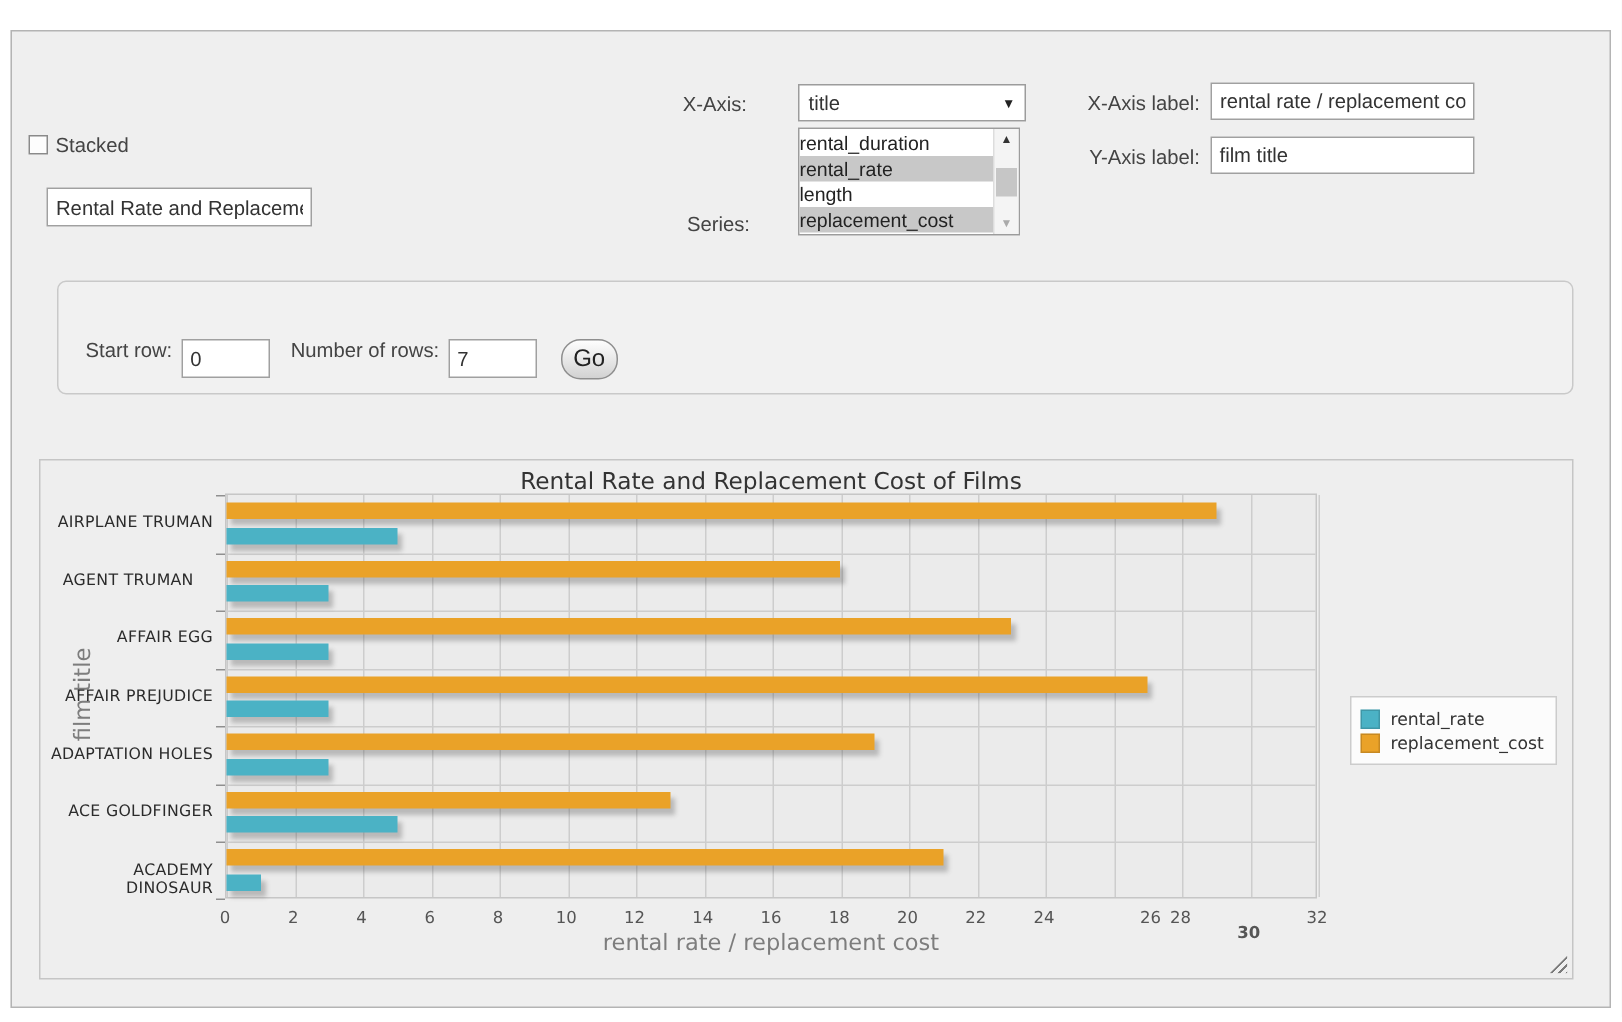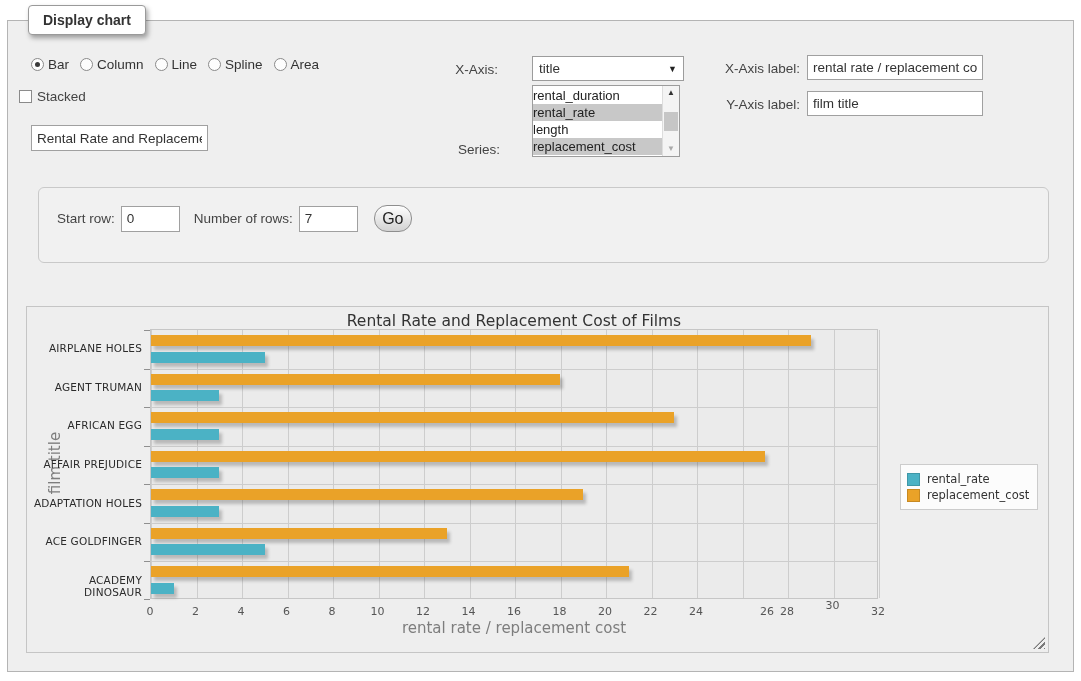--- a/index.html
+++ b/index.html
@@ -57,21 +57,21 @@
   .sb-thumb { position:absolute; left:1px; right:1px; top:12px; height:19px; background:#c6c6c6; }
 
   .xlabel-caption { left:617px; top:40px; width:175px; text-align:right; }
   .xlabel-input   { left:799px; top:34px; width:176px; height:25px; }
   .ylabel-caption { left:617px; top:76px; width:175px; text-align:right; }
   .ylabel-input   { left:799px; top:70px; width:176px; height:25px; }
 
   
   .rows-box { position:absolute; left:30px; top:166px; width:1011px; height:76px;
         border:1px solid #c9c9c9; border-radius:6px; background:#f1f1f1; }
-  .rows-inner { position:absolute; left:18px; top:17px; display:flex; align-items:center; }
+  .rows-inner { position:absolute; left:18px; top:38px; display:flex; }
   .rows-inner .lbl { margin-right:6px; }
   .small-input { width:59px; height:26px; margin-right:14px; }
   .go-btn { margin-left:2px; width:38px; height:27px; border-radius:13px;
         border:1px solid #8e8e8e; background:linear-gradient(#fefefe,#d2d2d2);
         font-size:16px; color:#222; font-family:"Liberation Sans",sans-serif; }
 
   
   .chart-box { position:absolute; left:18px; top:285px; width:1023px; height:347px;
         background:#eee; border:1px solid #c5c5c5;
         font-family:"DejaVu Sans", sans-serif; }
@@ -96,44 +96,21 @@
   .legend-swatch { width:13px; height:13px; margin-right:7px; border:1px solid rgba(0,0,0,0.15); }
   .legend-label { font-size:11.5px; color:#333; white-space:nowrap; }
   .grip { position:absolute; right:3px; bottom:3px; width:12px; height:12px;
         background:repeating-linear-gradient(135deg, #7a7a7a 0 1.5px, transparent 1.5px 4px);
         clip-path:polygon(100% 0, 100% 100%, 0 100%); }
 </style>
 </head>
 <body>
 
 <div class="panel">
-  <div class="panel-legend">Display chart</div>
-
-  <div class="abs radio-group" id="chart-type-radios">
-      <span class="radio-row">
-        <span class="radio checked"></span>
-        <span class="txt">Bar</span>
-      </span>
-      <span class="radio-row">
-        <span class="radio"></span>
-        <span class="txt">Column</span>
-      </span>
-      <span class="radio-row">
-        <span class="radio"></span>
-        <span class="txt">Line</span>
-      </span>
-      <span class="radio-row">
-        <span class="radio"></span>
-        <span class="txt">Spline</span>
-      </span>
-      <span class="radio-row">
-        <span class="radio"></span>
-        <span class="txt">Area</span>
-      </span>
-    </div>
+
 
   <div class="abs stacked-row">
     <span class="cb"></span>
     <span class="lbl">Stacked</span>
   </div>
 
   <input class="abs text title-input" type="text" value="Rental Rate and Replacement Cost of Films" style="">
 
   <div class="abs lbl xaxis-caption">X-Axis:</div>
   <div class="abs select">
@@ -229,38 +206,38 @@
         <div class="legend-row">
           <span class="legend-swatch" style="background: rgb(75, 178, 197);"></span>
           <span class="legend-label">rental_rate</span>
         </div>
         <div class="legend-row">
           <span class="legend-swatch" style="background: rgb(234, 162, 40);"></span>
           <span class="legend-label">replacement_cost</span>
         </div>
       </div>
     <div class="grip"></div>
-  <div class="cat-label" style="top: 35.2857px;">AIRPLANE HOLES</div>
-      <div class="cat-label" style="top: 73.8571px;">AGENT TRUMAN</div>
-      <div class="cat-label" style="top: 112.429px;">AFRICAN EGG</div>
+  <div class="cat-label" style="top: 35.2857px;">AIRPLANE TRUMAN</div>
+      <div class="cat-label" style="top: 73.8571px; text-align: center;">AGENT TRUMAN</div>
+      <div class="cat-label" style="top: 112.429px;">AFFAIR EGG</div>
       <div class="cat-label" style="top: 151px;">AFFAIR PREJUDICE</div>
       <div class="cat-label" style="top: 189.571px;">ADAPTATION HOLES</div>
       <div class="cat-label" style="top: 228.143px;">ACE GOLDFINGER</div>
       <div class="cat-label" style="top: 266.714px;">ACADEMY DINOSAUR</div>
       <div class="xtick-label" style="left: 108px; top: 298px;">0</div>
       <div class="xtick-label" style="left: 153.5px; top: 298px;">2</div>
       <div class="xtick-label" style="left: 199px; top: 298px;">4</div>
       <div class="xtick-label" style="left: 244.5px; top: 298px;">6</div>
       <div class="xtick-label" style="left: 290px; top: 298px;">8</div>
       <div class="xtick-label" style="left: 335.5px; top: 298px;">10</div>
       <div class="xtick-label" style="left: 381px; top: 298px;">12</div>
       <div class="xtick-label" style="left: 426.5px; top: 298px;">14</div>
       <div class="xtick-label" style="left: 472px; top: 298px;">16</div>
       <div class="xtick-label" style="left: 517.5px; top: 298px;">18</div>
       <div class="xtick-label" style="left: 563px; top: 298px;">20</div>
       <div class="xtick-label" style="left: 608.5px; top: 298px;">22</div>
       <div class="xtick-label" style="left: 654px; top: 298px;">24</div>
       <div class="xtick-label" style="left: 725px; top: 298px;">26</div>
       <div class="xtick-label" style="left: 745px; top: 298px;">28</div>
-      <div class="xtick-label" style="left: 790.5px; top: 292px;">30</div>
+      <div class="xtick-label" style="left: 790.5px; top: 308px; font-weight: bold;">30</div>
       <div class="xtick-label" style="left: 836px; top: 298px;">32</div>
     </div>
 </div>
 
 </body></html>

